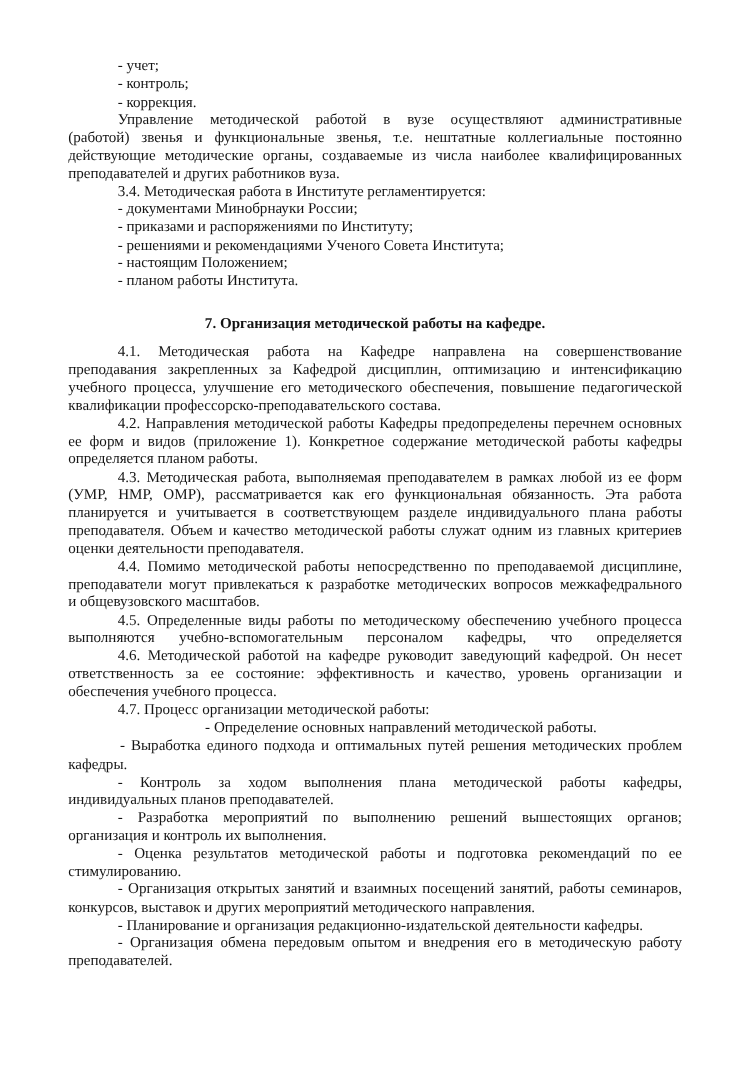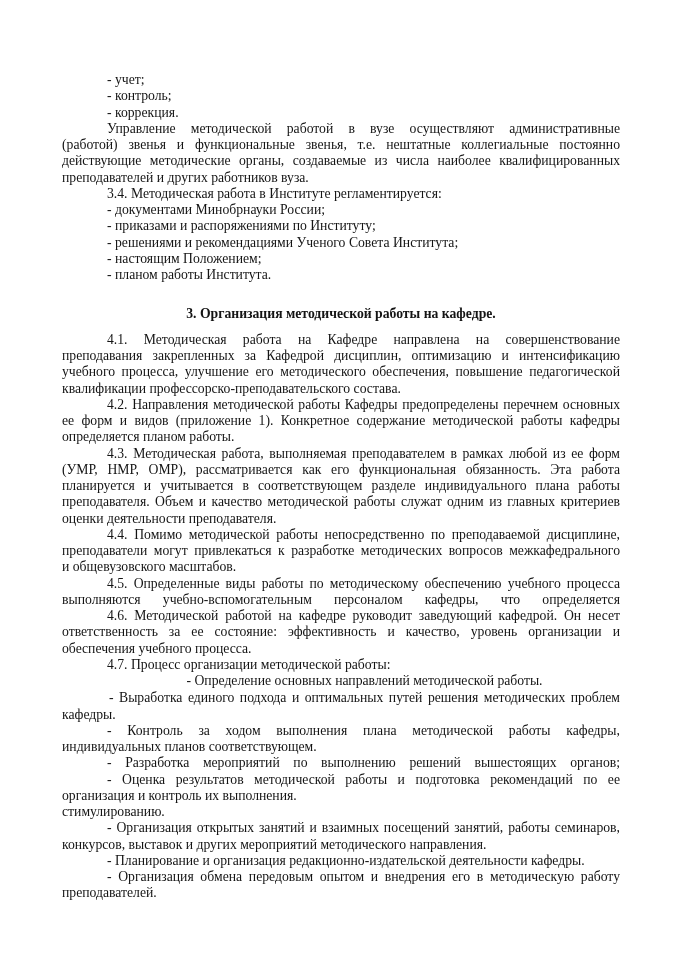--- a/index.html
+++ b/index.html
@@ -1,20 +1,20 @@
 <!DOCTYPE html>
 <html><head>
 <meta charset="utf-8">
 <style>
   html, body { margin: 0; padding: 0; background: #ffffff; }
   body { width: 686px; height: 970px; overflow: hidden; position: relative; }
   .page {
     position: absolute;
     left: 62px;
-    top: 72px;
+    top: 52px;
     width: 558px;
     font-family: "Liberation Serif", "DejaVu Serif", serif;
     font-size: 13.7px;
     line-height: 16.25px;
     color: #141414;
   }
   .line { display: block; white-space: nowrap; height: 16.25px; }
   .j { text-align: justify; text-align-last: justify; white-space: normal; overflow: hidden; }
   .ind { padding-left: 45px; }
   .ind1 { padding-left: 47px; text-align: center; }
@@ -49,21 +49,21 @@
     <span class="line ind">3.4. Методическая работа в Институте регламентируется:</span>
     <span class="line ind">- документами Минобрнауки России;</span>
     <span class="line ind">- приказами и распоряжениями по Институту;</span>
     <span class="line ind">- решениями и рекомендациями Ученого Совета Института;</span>
     <span class="line ind">- настоящим Положением;</span>
     <span class="line ind">- планом работы Института.</span>
   </div>
 
   <div class="blank"></div>
 
-  <div class="heading">3. Организация методической работы на кафедре.</div>
+  <div class="heading">7. Организация методической работы на кафедре.</div>
 
   <div>
     <span class="line j ind">4.1. Методическая работа на Кафедре направлена на совершенствование</span>
     <span class="line j">преподавания закрепленных за Кафедрой дисциплин, оптимизацию и интенсификацию</span>
     <span class="line j">учебного процесса, улучшение его методического обеспечения, повышение педагогической</span>
     <span class="line">квалификации профессорско-преподавательского состава.</span>
   </div>
 
   <div>
     <span class="line j ind">4.2. Направления методической работы Кафедры предопределены перечнем основных</span>
@@ -99,26 +99,26 @@
   <div>
     <span class="line ind">4.7. Процесс организации методической работы:</span>
 
     <span class="line ind1">- Определение основных направлений методической работы.</span>
     <div class="gap"></div>
 
     <span class="line j ind1">- Выработка единого подхода и оптимальных путей решения методических проблем</span>
     <span class="line">кафедры.</span>
 
     <span class="line j ind">- Контроль за ходом выполнения плана методической работы кафедры,</span>
-    <span class="line">индивидуальных планов соответствующем.</span>
+    <span class="line">индивидуальных планов преподавателей.</span>
 
     <span class="line j ind">- Разработка мероприятий по выполнению решений вышестоящих органов;</span>
+    <span class="line">организация и контроль их выполнения.</span>
+
     <span class="line j ind">- Оценка результатов методической работы и подготовка рекомендаций по ее</span>
-
-    <span class="line">организация и контроль их выполнения.</span>
     <span class="line">стимулированию.</span>
 
     <span class="line j ind">- Организация открытых занятий и взаимных посещений занятий, работы семинаров,</span>
     <span class="line">конкурсов, выставок и других мероприятий методического направления.</span>
 
     <span class="line ind">- Планирование и организация редакционно-издательской деятельности кафедры.</span>
 
     <span class="line j ind">- Организация обмена передовым опытом и внедрения его в методическую работу</span>
     <span class="line">преподавателей.</span>
   </div>

